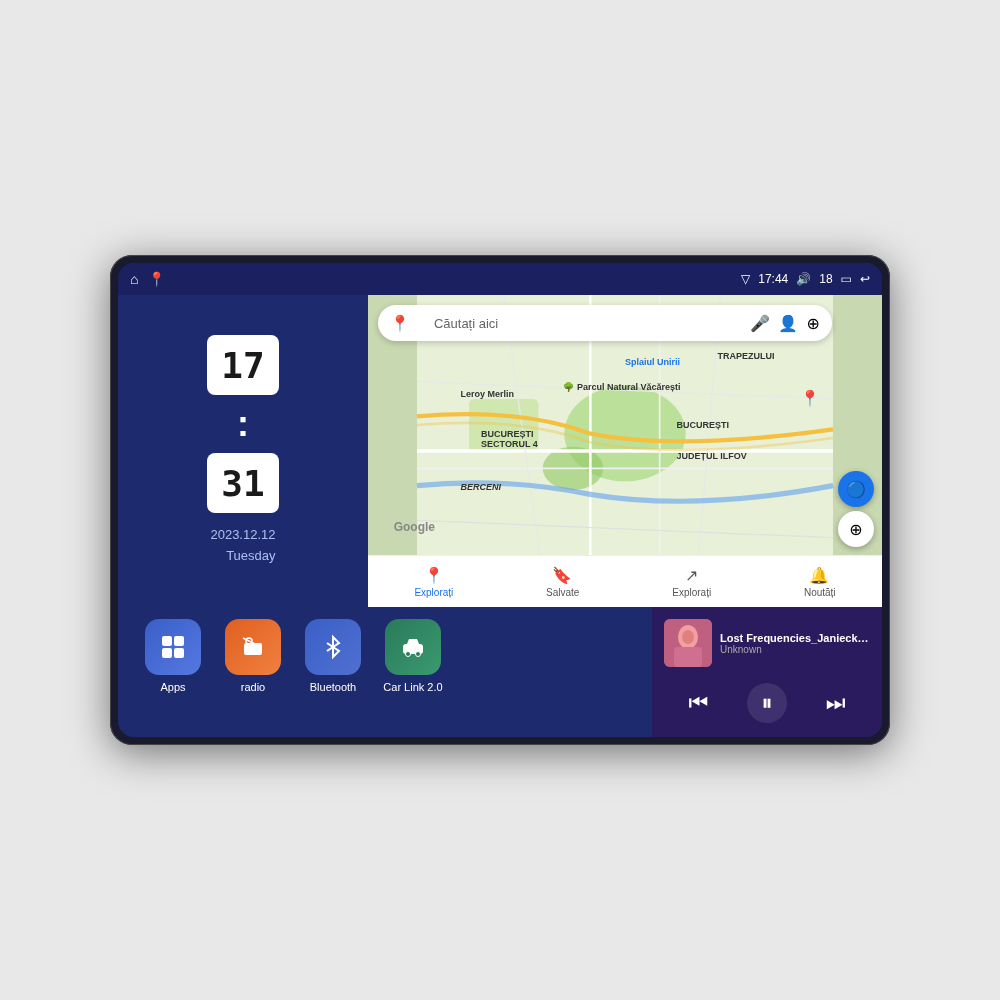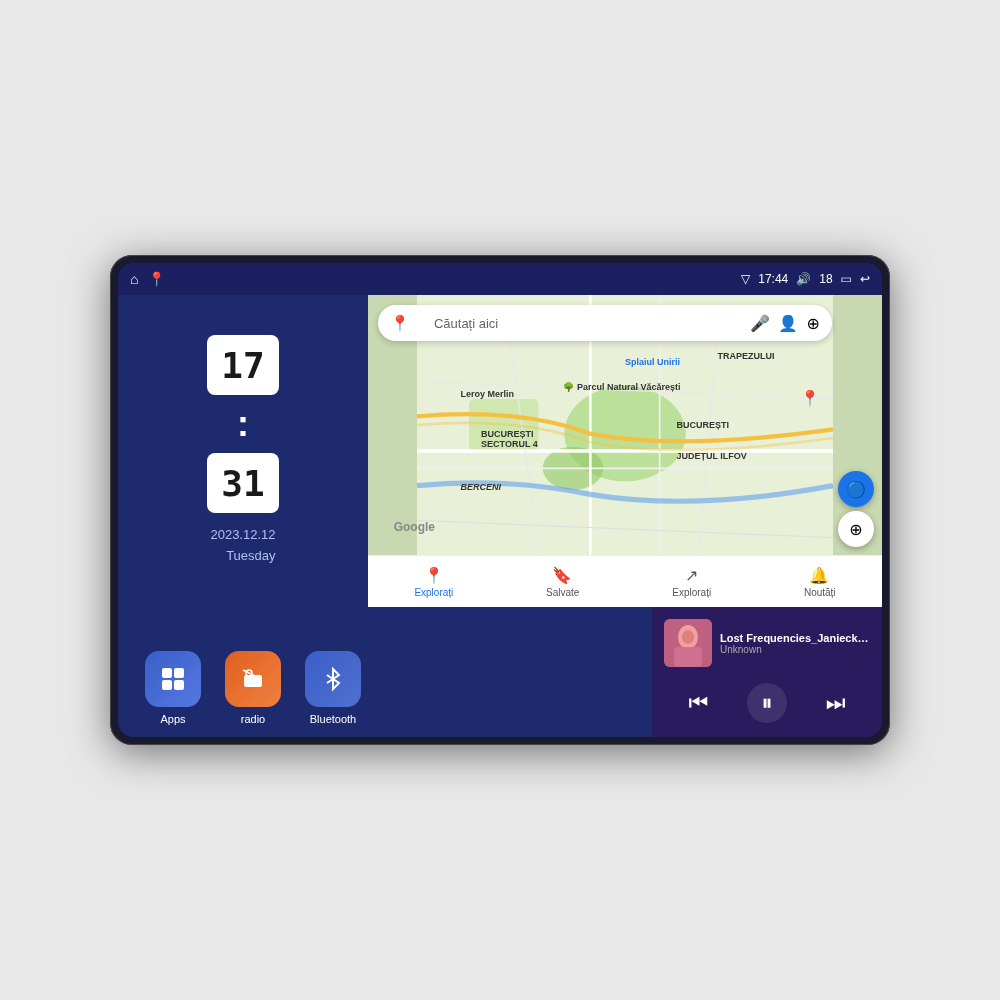--- a/index.html
+++ b/index.html
@@ -204,21 +204,21 @@
       height: 130px;
       display: flex;
       flex-shrink: 0;
       background: #1e2a6e;
     }
 
     
     .apps-row {
       flex: 1;
       display: flex;
-      align-items: flex-end;
+      align-items: flex-start;
       padding: 12px 20px;
       gap: 10px;
     }
 
     .app-item {
       display: flex;
       flex-direction: column;
       align-items: center;
       gap: 6px;
       cursor: pointer;
@@ -510,20 +510,31 @@
             <div class="app-icon app-bluetooth">
               <svg width="28" height="28" viewBox="0 0 28 28" fill="white">
                 <path d="M14 4 L14 24 L20 18 L14 14 L20 10 L14 4 Z" stroke="white" stroke-width="2" fill="none"></path>
                 <line x1="8" y1="10" x2="14" y2="14" stroke="white" stroke-width="2"></line>
                 <line x1="8" y1="18" x2="14" y2="14" stroke="white" stroke-width="2"></line>
               </svg>
             </div>
             <span class="app-label">Bluetooth</span>
           </div>
 
+          <div class="app-item">
+            <div class="app-icon app-carlink">
+              <svg width="28" height="28" viewBox="0 0 28 28" fill="white">
+                <rect x="4" y="11" width="20" height="10" rx="3"></rect>
+                <path d="M8 11 L10 6 L18 6 L20 11" fill="white"></path>
+                <circle cx="9" cy="21" r="2.5" fill="#2a7a5a" stroke="white" stroke-width="1"></circle>
+                <circle cx="19" cy="21" r="2.5" fill="#2a7a5a" stroke="white" stroke-width="1"></circle>
+              </svg>
+            </div>
+            <span class="app-label">Car Link 2.0</span>
+          </div>
 
         </div>
 
         <div class="music-panel">
           <div class="music-info">
             <div class="music-thumbnail">
               <svg width="48" height="48" viewBox="0 0 48 48">
                 <rect width="48" height="48" fill="#c06080"></rect>
                 <ellipse cx="24" cy="18" rx="10" ry="12" fill="#f0a0a0"></ellipse>
                 <ellipse cx="24" cy="18" rx="6" ry="7" fill="#e08080"></ellipse>

